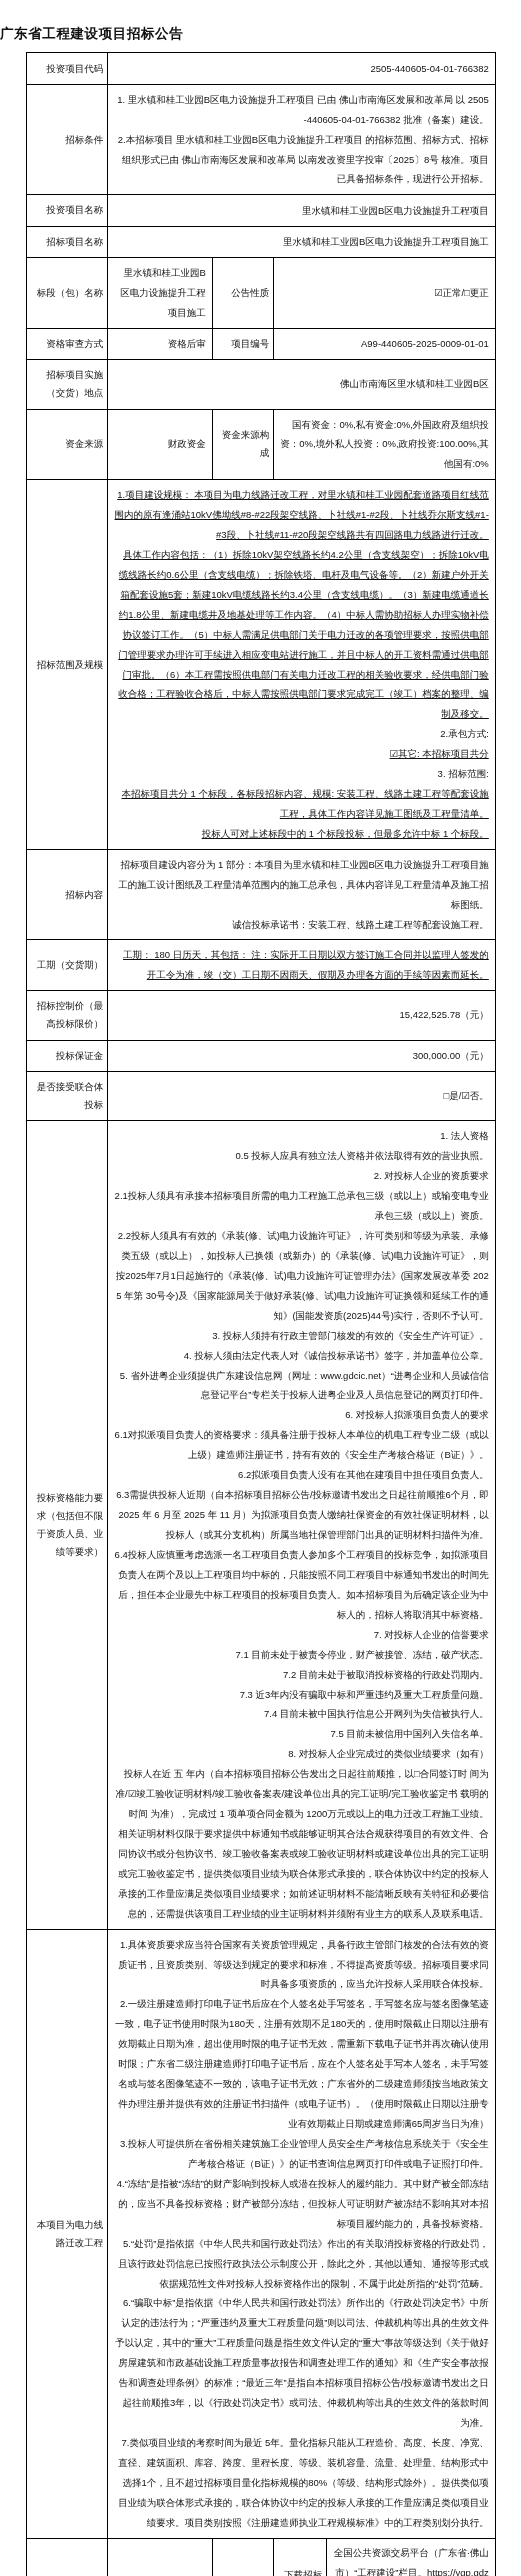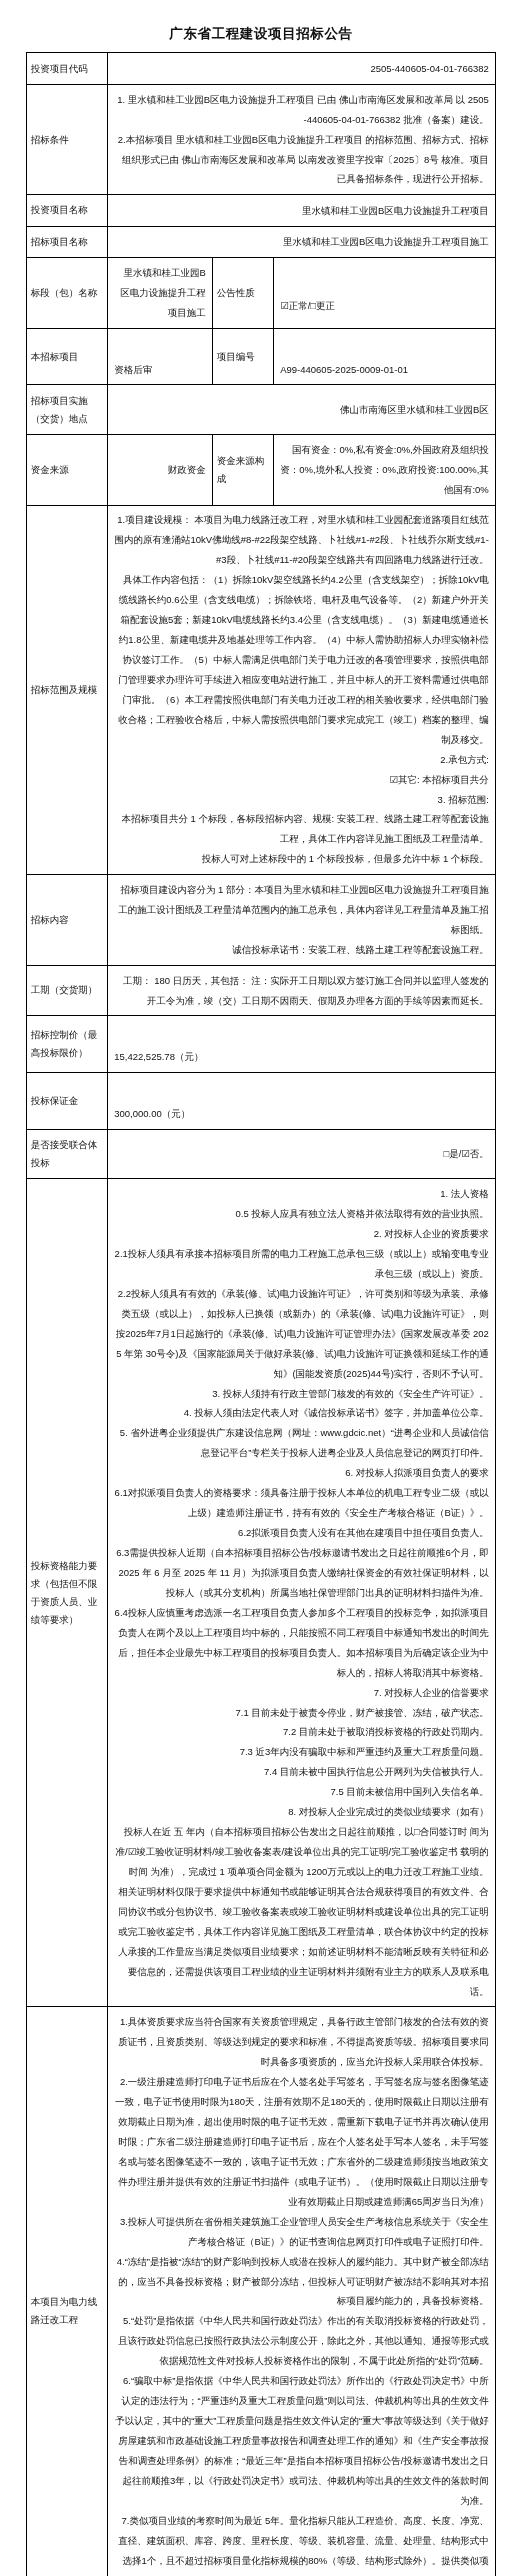--- a/index.html
+++ b/index.html
@@ -1,27 +1,27 @@
 <!DOCTYPE html>
 <html style="font-size:9.8px"><head>
 <meta charset="utf-8">
 <style>
   html,body{margin:0;padding:0;background:#fdfdfd;color:#111;
     font-family:"Liberation Sans","DejaVu Sans",sans-serif;}
   .page{width:522px;margin:0 auto;background:#fff;padding-bottom:2.5px;}
-  .doc-title{text-align:center;font-size:13.5px;font-weight:bold;margin:0;
+  .doc-title{text-align:left;font-size:13.5px;font-weight:bold;margin:0;
     padding:24.6px 0 9.8px 0;letter-spacing:0.6px;}
   table.doc{border-collapse:collapse;table-layout:fixed;width:469px;
     margin:0 auto 6.2px auto;border:1.2px solid #000;}
   td{border:0.6px solid #000;vertical-align:middle;font-size:9.5px;
     padding:4.9px 6.2px;word-break:break-all;}
-  td.lab{text-align:left;line-height:1.9;padding:6.2px 3.7px;margin-left:32px;}
+  td.lab{text-align:right;line-height:1.9;padding:6.2px 3.7px;margin-left:32px;}
   .paras p{margin:0;line-height:2.1;text-align:right;}
-  td.cc .paras p{text-align:left;margin-top:26px;}
-  .u{}
+  td.cc .paras p{text-align:right;}
+  .u{text-decoration:underline;}
 </style>
 </head>
 <body>
 
 <div class="page">
   <h1 class="doc-title">广东省工程建设项目招标公告</h1>
   <table class="doc">
     <colgroup>
       <col style="width:81px">
         <col style="width:105px">
@@ -71,21 +71,21 @@
             </div>
           </td>
           <td class="lab">公告性质</td>
           <td colspan="2" class=" cc">
             <div class="paras">
               <p>☑正常/□更正</p>
             </div>
           </td>
         </tr>
         <tr>
-          <td class="lab">本招标项目</td>
+          <td class="lab">资格审查方式</td>
           <td class=" cc">
             <div class="paras">
               <p>资格后审</p>
             </div>
           </td>
           <td class="lab">项目编号</td>
           <td colspan="2" class=" cc">
             <div class="paras">
               <p>A99-440605-2025-0009-01-01</p>
             </div>
@@ -186,21 +186,21 @@
               <p>6.3需提供投标人近期（自本招标项目招标公告/投标邀请书发出之日起往前顺推6个月，即 2025 年 6 月至 2025 年 11 月）为拟派项目负责人缴纳社保资金的有效社保证明材料，以投标人（或其分支机构）所属当地社保管理部门出具的证明材料扫描件为准。</p>
               <p>6.4投标人应慎重考虑选派一名工程项目负责人参加多个工程项目的投标竞争，如拟派项目负责人在两个及以上工程项目均中标的，只能按照不同工程项目中标通知书发出的时间先后，担任本企业最先中标工程项目的投标项目负责人。如本招标项目为后确定该企业为中标人的，招标人将取消其中标资格。</p>
               <p>7. 对投标人企业的信誉要求</p>
               <p>7.1 目前未处于被责令停业，财产被接管、冻结，破产状态。</p>
               <p>7.2 目前未处于被取消投标资格的行政处罚期内。</p>
               <p>7.3 近3年内没有骗取中标和严重违约及重大工程质量问题。</p>
               <p>7.4 目前未被中国执行信息公开网列为失信被执行人。</p>
               <p>7.5 目前未被信用中国列入失信名单。</p>
               <p>8. 对投标人企业完成过的类似业绩要求（如有）</p>
               <p>投标人在近 五 年内（自本招标项目招标公告发出之日起往前顺推，以□合同签订时 间为准/☑竣工验收证明材料/竣工验收备案表/建设单位出具的完工证明/完工验收鉴定书 载明的时间 为准），完成过 1 项单项合同金额为 1200万元或以上的电力迁改工程施工业绩。</p>
-              <p>相关证明材料仅限于要求提供中标通知书或能够证明其合法合规获得项目的有效文件、合同协议书或分包协议书、竣工验收备案表或竣工验收证明材料或建设单位出具的完工证明或完工验收鉴定书，具体工作内容详见施工图纸及工程量清单，联合体协议中约定的投标人承接的工作量应当满足类似项目业绩要求；如前述证明材料不能清晰反映有关特征和必要信息的，还需提供该项目工程业绩的业主证明材料并须附有业主方的联系人及联系电话。</p>
+              <p>相关证明材料仅限于要求提供中标通知书或能够证明其合法合规获得项目的有效文件、合同协议书或分包协议书、竣工验收备案表或竣工验收证明材料或建设单位出具的完工证明或完工验收鉴定书，提供类似项目业绩为联合体形式承接的，联合体协议中约定的投标人承接的工作量应满足类似项目业绩要求；如前述证明材料不能清晰反映有关特征和必要信息的，还需提供该项目工程业绩的业主证明材料并须附有业主方的联系人及联系电话。</p>
             </div>
           </td>
         </tr>
         <tr>
           <td class="lab">本项目为电力线路迁改工程</td>
           <td colspan="4" class="">
             <div class="paras">
               <p>1.具体资质要求应当符合国家有关资质管理规定，具备行政主管部门核发的合法有效的资质证书，且资质类别、等级达到规定的要求和标准，不得提高资质等级。招标项目要求同时具备多项资质的，应当允许投标人采用联合体投标。</p>
               <p>2.一级注册建造师打印电子证书后应在个人签名处手写签名，手写签名应与签名图像笔迹一致，电子证书使用时限为180天，注册有效期不足180天的，使用时限截止日期以注册有效期截止日期为准，超出使用时限的电子证书无效，需重新下载电子证书并再次确认使用时限；广东省二级注册建造师打印电子证书后，应在个人签名处手写本人签名，未手写签名或与签名图像笔迹不一致的，该电子证书无效；广东省外的二级建造师须按当地政策文件办理注册并提供有效的注册证书扫描件（或电子证书）。（使用时限截止日期以注册专业有效期截止日期或建造师满65周岁当日为准）</p>
               <p>3.投标人可提供所在省份相关建筑施工企业管理人员安全生产考核信息系统关于《安全生产考核合格证（B证）》的证书查询信息网页打印件或电子证照打印件。</p>

